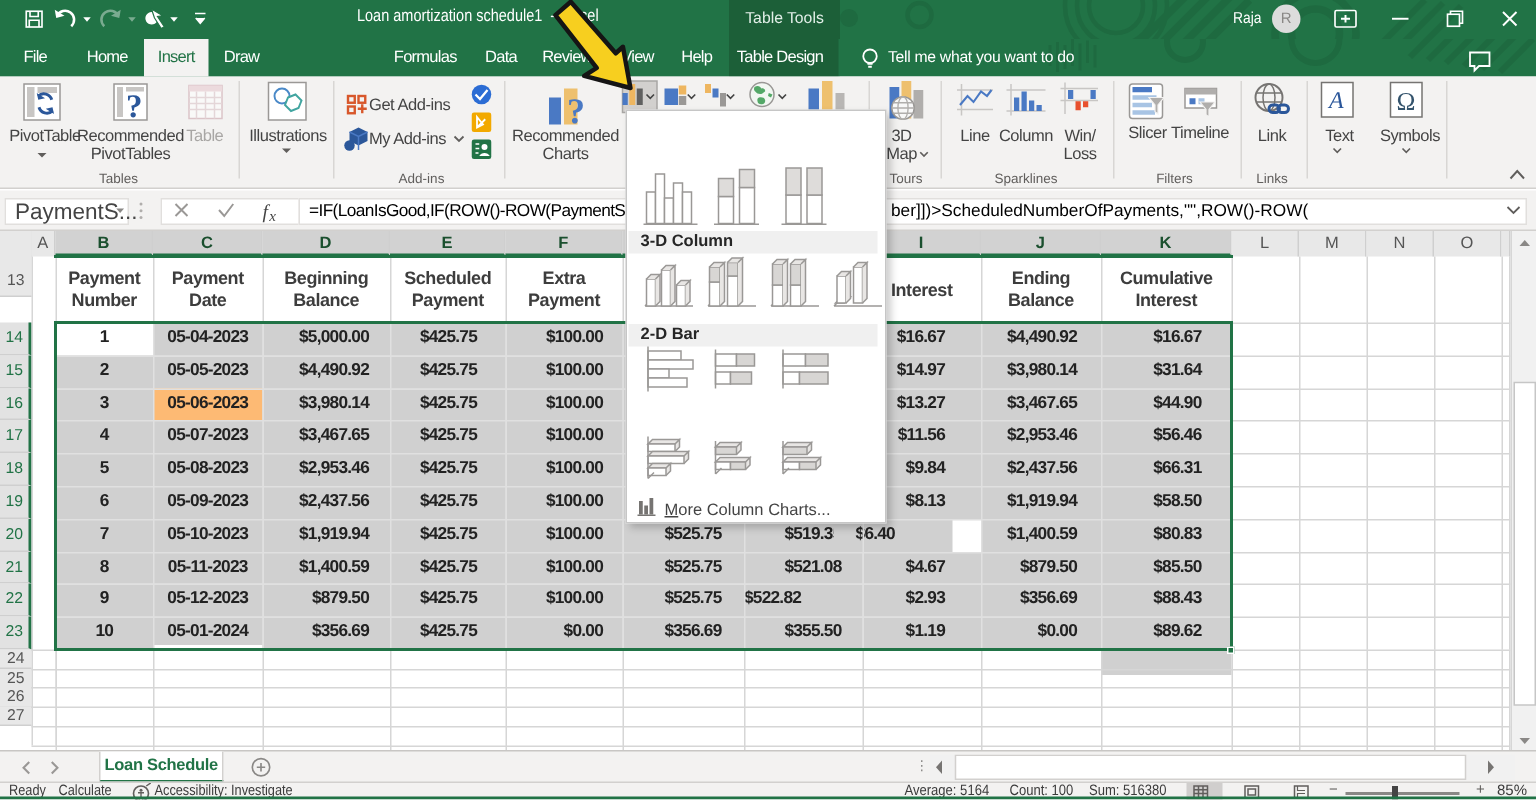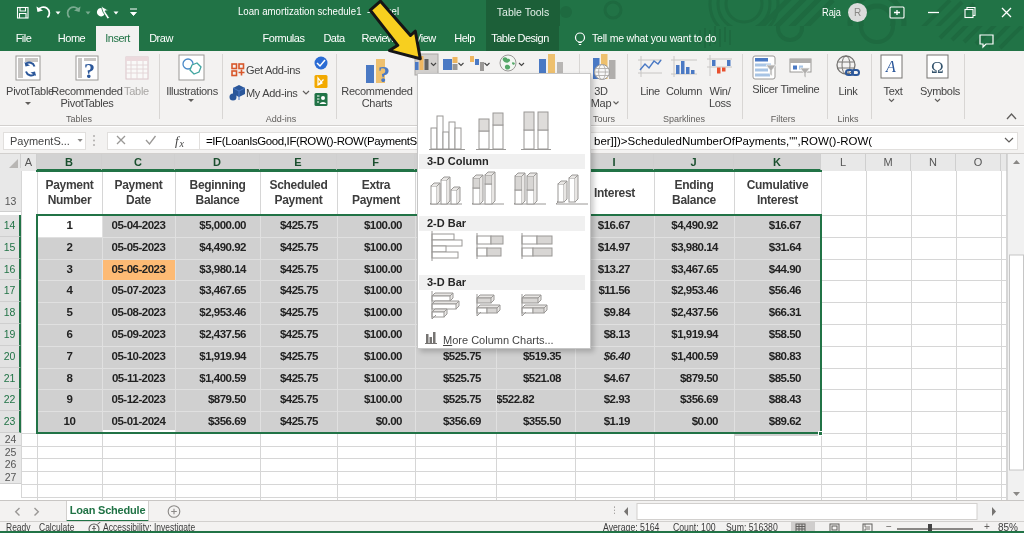--- a/index.html
+++ b/index.html
@@ -23,21 +23,21 @@
 
   
   #ribbon { left:0; top:51px; width:1024px; height:75px; background:#f3f2f1; border-bottom:1px solid #d2d0ce; }
   .grplabel { position:absolute; top:63px; font-size:9px; color:#605e5c; text-align:center; white-space:nowrap; }
   .sep { position:absolute; top:3px; height:65px; width:1px; background:#d8d6d4; }
   .btnlabel { position:absolute; font-size:11px; letter-spacing:-0.3px; color:#444; text-align:center; white-space:nowrap; }
   .dis { color:#a8a6a4; }
 
   
   #fbar { left:0; top:127px; width:1024px; height:27px; background:#f3f2f1; border-bottom:1px solid #d2d0ce; }
-  #namebox { position:absolute; left:3px; top:5px; width:83px; height:18px; background:#fff; border:1px solid #e1dfdd; font-size:11px; color:#444; line-height:17px; padding-left:6px; }
+  #namebox { position:absolute; left:3px; top:5px; width:83px; height:18px; background:#fff; border:1px solid #e1dfdd; font-size:15px; color:#444; line-height:17px; padding-left:6px; }
   #finput { position:absolute; left:199px; top:5px; width:819px; height:18px; background:#fff; border:1px solid #e1dfdd; }
   .ftext { position:absolute; top:6px; font-size:11.5px; color:#000; line-height:16px; white-space:nowrap; }
 
   
   #grid { left:0; top:154px; width:1024px; height:346px; background:#fff; overflow:hidden; }
   .colhdr { position:absolute; top:0; height:17px; background:#e8e8e8; border-right:1px solid #cfcfcf; font-size:11px; color:#555; text-align:center; line-height:16px; }
   .colsel { background:#d2d2d2; color:#1a4f2e; border-bottom:2px solid #217346; font-weight:bold; }
   .rowhdr { position:absolute; left:0; width:21px; background:#e8e8e8; border-bottom:1px solid #cfcfcf; font-size:10.5px; color:#555; text-align:center; }
   .rowsel { color:#217346; border-right:2px solid #217346; background:#e2e2e2; }
   .cell { position:absolute; font-size:11.5px; color:#000; white-space:nowrap; overflow:hidden; }
@@ -439,21 +439,21 @@
 <div class="colhdr colsel" style="left:415px;width:81px;">G</div>
 <div class="colhdr colsel" style="left:496px;width:79px;">H</div>
 <div class="colhdr colsel" style="left:575px;width:79px;">I</div>
 <div class="colhdr colsel" style="left:654px;width:80px;">J</div>
 <div class="colhdr colsel" style="left:734px;width:87px;">K</div>
 <div class="colhdr" style="left:821px;width:45px;">L</div>
 <div class="colhdr" style="left:866px;width:45px;">M</div>
 <div class="colhdr" style="left:911px;width:45px;">N</div>
 <div class="colhdr" style="left:956px;width:45px;">O</div>
 <div class="colhdr" style="left:1001px;width:6px;"></div>
-<div class="rowhdr" style="top:14px;height:44px;line-height:66px;">13</div>
+<div class="rowhdr" style="top:0;height:44px;line-height:66px;">13</div>
 <div class="rowhdr rowsel" style="top:61.0px;height:21.8px;line-height:21.8px;">14</div>
 <div class="rowhdr rowsel" style="top:82.8px;height:21.8px;line-height:21.8px;">15</div>
 <div class="rowhdr rowsel" style="top:104.6px;height:21.8px;line-height:21.8px;">16</div>
 <div class="rowhdr rowsel" style="top:126.4px;height:21.8px;line-height:21.8px;">17</div>
 <div class="rowhdr rowsel" style="top:148.2px;height:21.8px;line-height:21.8px;">18</div>
 <div class="rowhdr rowsel" style="top:170.0px;height:21.8px;line-height:21.8px;">19</div>
 <div class="rowhdr rowsel" style="top:191.8px;height:21.8px;line-height:21.8px;">20</div>
 <div class="rowhdr rowsel" style="top:213.6px;height:21.8px;line-height:21.8px;">21</div>
 <div class="rowhdr rowsel" style="top:235.4px;height:21.8px;line-height:21.8px;">22</div>
 <div class="rowhdr rowsel" style="top:257.2px;height:21.8px;line-height:21.8px;">23</div>
@@ -552,21 +552,21 @@
 <div class="cell dc" style="left:575px;top:170.0px;width:79px;height:21.8px;line-height:21.8px;background:#d0d0d0;text-align:right;padding-right:24px;">$8.13</div>
 <div class="cell dc" style="left:654px;top:170.0px;width:80px;height:21.8px;line-height:21.8px;background:#d0d0d0;text-align:right;padding-right:16px;">$1,919.94</div>
 <div class="cell dc" style="left:734px;top:170.0px;width:87px;height:21.8px;line-height:21.8px;background:#d0d0d0;text-align:right;padding-right:20px;">$58.50</div>
 <div class="cell dc" style="left:37px;top:191.8px;width:65px;height:21.8px;line-height:21.8px;background:#d0d0d0;text-align:center;">7</div>
 <div class="cell dc" style="left:102px;top:191.8px;width:73px;height:21.8px;line-height:21.8px;background:#d0d0d0;text-align:center;">05-10-2023</div>
 <div class="cell dc" style="left:175px;top:191.8px;width:85px;height:21.8px;line-height:21.8px;background:#d0d0d0;text-align:right;padding-right:14px;">$1,919.94</div>
 <div class="cell dc" style="left:260px;top:191.8px;width:77px;height:21.8px;line-height:21.8px;background:#d0d0d0;text-align:right;padding-right:19px;">$425.75</div>
 <div class="cell dc" style="left:337px;top:191.8px;width:78px;height:21.8px;line-height:21.8px;background:#d0d0d0;text-align:right;padding-right:13px;">$100.00</div>
 <div class="cell dc" style="left:415px;top:191.8px;width:81px;height:21.8px;line-height:21.8px;background:#d0d0d0;text-align:right;padding-right:15px;">$525.75</div>
 <div class="cell dc" style="left:496px;top:191.8px;width:79px;height:21.8px;line-height:21.8px;background:#d0d0d0;text-align:right;padding-right:14px;">$519.35</div>
-<div class="cell dc" style="left:575px;top:191.8px;width:79px;height:21.8px;line-height:21.8px;background:#d0d0d0;text-align:right;padding-right:24px;font-style:italic;">$6.40</div>
+<div class="cell dc" style="left:556px;top:191.8px;width:79px;height:21.8px;line-height:21.8px;background:#d0d0d0;text-align:center;padding-right:24px;">$6.40</div>
 <div class="cell dc" style="left:654px;top:191.8px;width:80px;height:21.8px;line-height:21.8px;background:#d0d0d0;text-align:right;padding-right:16px;">$1,400.59</div>
 <div class="cell dc" style="left:734px;top:191.8px;width:87px;height:21.8px;line-height:21.8px;background:#d0d0d0;text-align:right;padding-right:20px;">$80.83</div>
 <div class="cell dc" style="left:37px;top:213.6px;width:65px;height:21.8px;line-height:21.8px;background:#d0d0d0;text-align:center;">8</div>
 <div class="cell dc" style="left:102px;top:213.6px;width:73px;height:21.8px;line-height:21.8px;background:#d0d0d0;text-align:center;">05-11-2023</div>
 <div class="cell dc" style="left:175px;top:213.6px;width:85px;height:21.8px;line-height:21.8px;background:#d0d0d0;text-align:right;padding-right:14px;">$1,400.59</div>
 <div class="cell dc" style="left:260px;top:213.6px;width:77px;height:21.8px;line-height:21.8px;background:#d0d0d0;text-align:right;padding-right:19px;">$425.75</div>
 <div class="cell dc" style="left:337px;top:213.6px;width:78px;height:21.8px;line-height:21.8px;background:#d0d0d0;text-align:right;padding-right:13px;">$100.00</div>
 <div class="cell dc" style="left:415px;top:213.6px;width:81px;height:21.8px;line-height:21.8px;background:#d0d0d0;text-align:right;padding-right:15px;">$525.75</div>
 <div class="cell dc" style="left:496px;top:213.6px;width:79px;height:21.8px;line-height:21.8px;background:#d0d0d0;text-align:right;padding-right:14px;">$521.08</div>
 <div class="cell dc" style="left:575px;top:213.6px;width:79px;height:21.8px;line-height:21.8px;background:#d0d0d0;text-align:right;padding-right:24px;">$4.67</div>
@@ -584,21 +584,21 @@
 <div class="cell dc" style="left:734px;top:235.4px;width:87px;height:21.8px;line-height:21.8px;background:#d0d0d0;text-align:right;padding-right:20px;">$88.43</div>
 <div class="cell dc" style="left:37px;top:257.2px;width:65px;height:21.8px;line-height:21.8px;background:#d0d0d0;text-align:center;">10</div>
 <div class="cell dc" style="left:102px;top:257.2px;width:73px;height:19px;line-height:21.8px;background:#d0d0d0;text-align:center;">05-01-2024</div>
 <div class="cell dc" style="left:175px;top:257.2px;width:85px;height:21.8px;line-height:21.8px;background:#d0d0d0;text-align:right;padding-right:14px;">$356.69</div>
 <div class="cell dc" style="left:260px;top:257.2px;width:77px;height:21.8px;line-height:21.8px;background:#d0d0d0;text-align:right;padding-right:19px;">$425.75</div>
 <div class="cell dc" style="left:337px;top:257.2px;width:78px;height:21.8px;line-height:21.8px;background:#d0d0d0;text-align:right;padding-right:13px;">$0.00</div>
 <div class="cell dc" style="left:415px;top:257.2px;width:81px;height:21.8px;line-height:21.8px;background:#d0d0d0;text-align:right;padding-right:15px;">$356.69</div>
 <div class="cell dc" style="left:496px;top:257.2px;width:79px;height:21.8px;line-height:21.8px;background:#d0d0d0;text-align:right;padding-right:14px;">$355.50</div>
 <div class="cell dc" style="left:575px;top:257.2px;width:79px;height:21.8px;line-height:21.8px;background:#d0d0d0;text-align:right;padding-right:24px;">$1.19</div>
 <div class="cell dc" style="left:654px;top:257.2px;width:80px;height:21.8px;line-height:21.8px;background:#d0d0d0;text-align:right;padding-right:16px;">$0.00</div>
-<div class="cell dc" style="left:734px;top:257.2px;width:87px;height:25px;line-height:21.8px;background:#d0d0d0;text-align:right;padding-right:20px;">$89.62</div>
+<div class="cell dc" style="left:734px;top:257.2px;width:87px;height:39px;line-height:21.8px;background:#d0d0d0;text-align:right;padding-right:20px;">$89.62</div>
 <div class="abs" style="left:102px;top:61px;width:1px;height:218.0px;background:#e0e0e0;"></div>
 <div class="abs" style="left:175px;top:61px;width:1px;height:218.0px;background:#e0e0e0;"></div>
 <div class="abs" style="left:260px;top:61px;width:1px;height:218.0px;background:#e0e0e0;"></div>
 <div class="abs" style="left:337px;top:61px;width:1px;height:218.0px;background:#e0e0e0;"></div>
 <div class="abs" style="left:415px;top:61px;width:1px;height:218.0px;background:#e0e0e0;"></div>
 <div class="abs" style="left:496px;top:61px;width:1px;height:218.0px;background:#e0e0e0;"></div>
 <div class="abs" style="left:575px;top:61px;width:1px;height:218.0px;background:#e0e0e0;"></div>
 <div class="abs" style="left:654px;top:61px;width:1px;height:218.0px;background:#e0e0e0;"></div>
 <div class="abs" style="left:734px;top:61px;width:1px;height:218.0px;background:#e0e0e0;"></div>
 <div class="abs" style="left:37px;top:82.8px;width:784px;height:1px;background:#e0e0e0;"></div>
@@ -671,21 +671,20 @@
           <path d="M5 10 l3.5 -4 l3.5 4 z" fill="#8a8886"></path>
           <rect x="1.5" y="101" width="14" height="215" fill="#ffffff" stroke="#c6c6c6"></rect>
           <path d="M5 338 l3.5 4 l3.5 -4 z" fill="#8a8886"></path>
         </svg>
       </div>
 
 </div>
   <div id="dd" class="abs">
     <div class="ddhdr" style="top:80px;">3-D Column</div>
     <div class="ddhdr" style="top:142px;">2-D Bar</div>
-    <div class="ddhdr" style="top:201px;">3-D Bar</div>
     <svg width="172" height="274" style="position:absolute;left:0;top:0">
 
       <g stroke="#9a9896" fill="#fff">
         <g transform="translate(13,37)">
           <rect x="0" y="17" width="6" height="21"></rect>
             <rect x="6" y="5" width="6" height="33"></rect>
             <rect x="12" y="21" width="6" height="17"></rect>
             <rect x="18" y="11" width="6" height="27"></rect>
             <rect x="24" y="17" width="6" height="21"></rect>
         </g>

